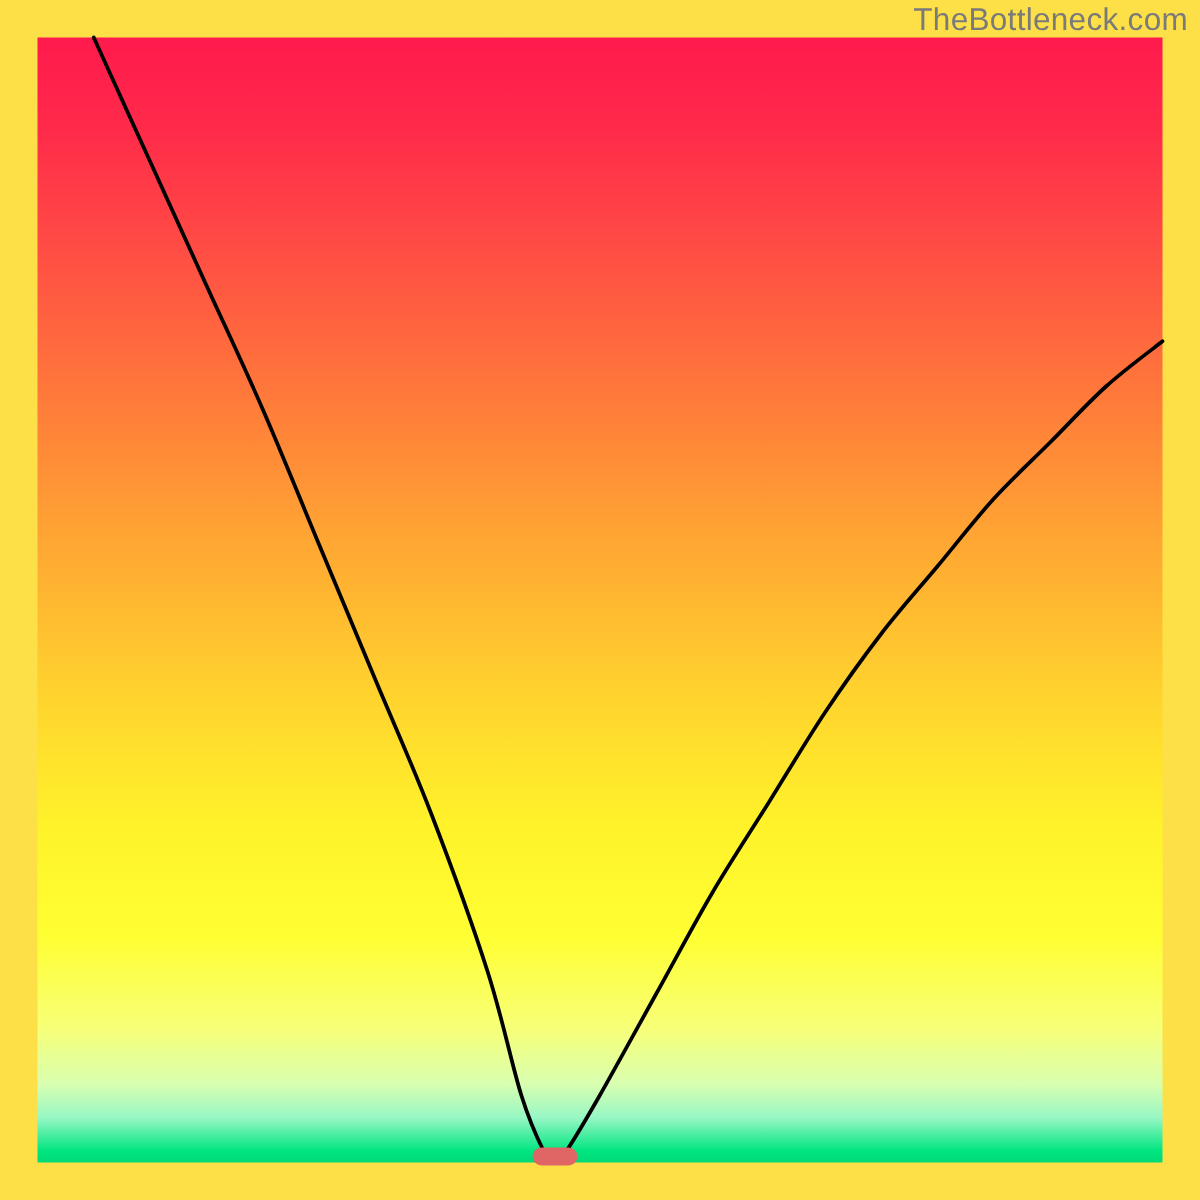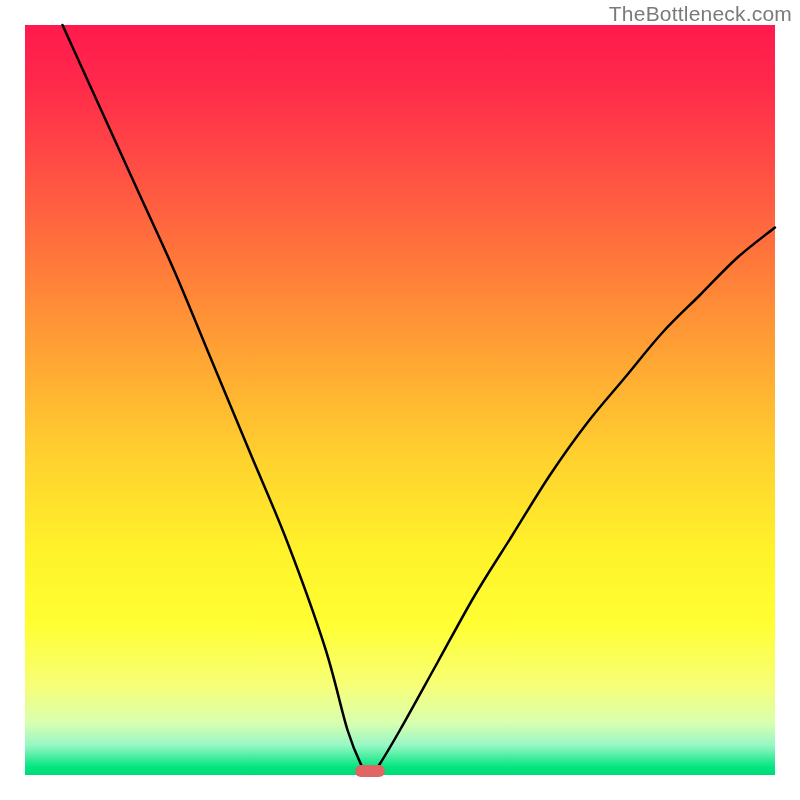--- a/index.html
+++ b/index.html
@@ -8,21 +8,21 @@
     width: 800px;
     height: 800px;
     background: #000;
     font-family: Arial, Helvetica, sans-serif;
     overflow: hidden;
   }
   .frame {
     position: relative;
     width: 800px;
     height: 800px;
-    background: #ffffff;
+    background: #fde047;
   }
   .plot {
     position: absolute;
     left: 25px;
     top: 25px;
     width: 750px;
     height: 750px;
     background: linear-gradient(
       to bottom,
       #ff1a4d 0%,

